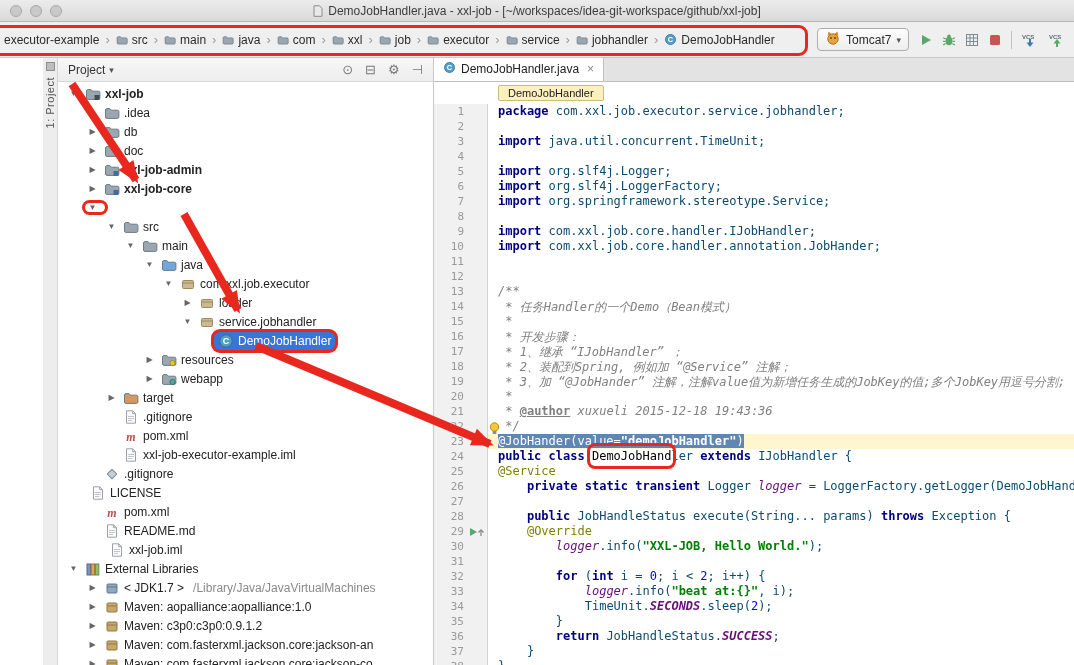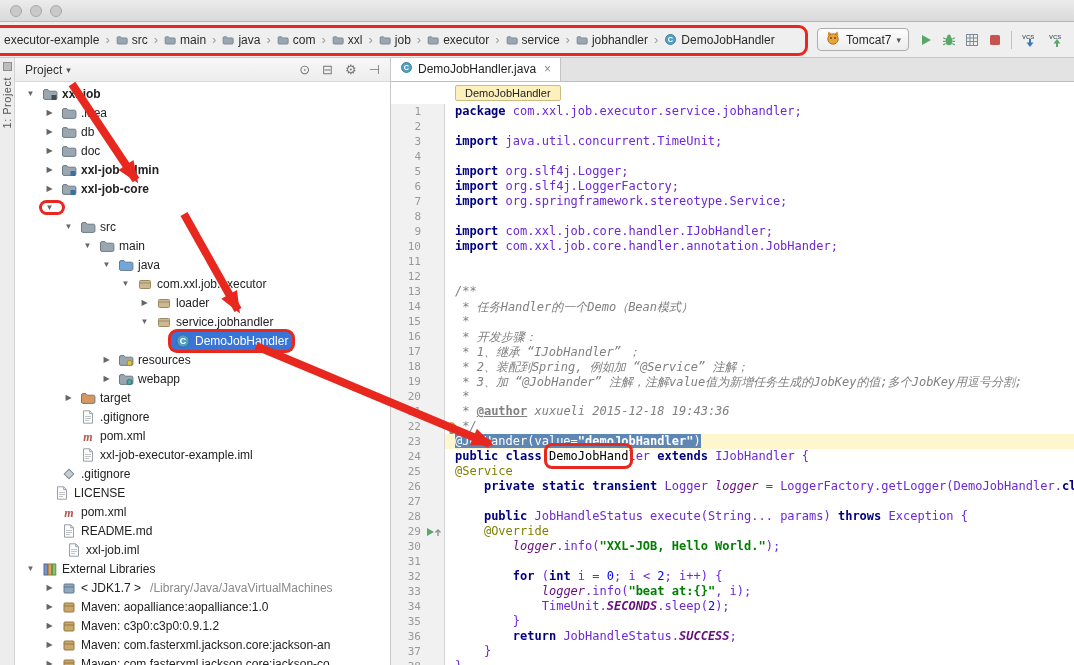--- a/index.html
+++ b/index.html
@@ -25,21 +25,21 @@
   .ci svg { display:block; }
   .rightbar { margin-left:auto; display:flex; align-items:center; gap:10px; padding-right:8px; flex:none; }
   .combo { display:flex; align-items:center; gap:5px; border:1px solid #adadad; border-radius:4px;
            background:linear-gradient(#fdfdfd,#ededed); height:23px; padding:0 7px; font-size:12px; color:#2b2b2b; }
   .combo .caret { font-size:9px; color:#555; }
   .actions { display:flex; align-items:center; gap:9px; }
   .act { display:flex; align-items:center; }
   .adiv { width:1px; height:18px; background:#c2c2c2; }
 
   
-  .main { display:flex; height:607px; }
+  .main { display:flex; height:607px;margin-left:43px; }
   .strip { width:15px; background:#ededed; border-right:1px solid #d4d4d4; display:flex; flex-direction:column;
            align-items:center; padding-top:4px; gap:6px; flex:none; }
   .stripicon { width:9px; height:9px; background:#bdbdbd; border:1px solid #8f8f8f; }
   .vtext { writing-mode:vertical-rl; transform:rotate(180deg); font-size:11px; color:#555; letter-spacing:.5px; }
 
   .project { width:376px; background:#fff; border-right:1px solid #c9c9c9; flex:none; display:flex; flex-direction:column; }
   .phead { height:24px; background:linear-gradient(#f7f7f7,#ededed); border-bottom:1px solid #d9d9d9;
            display:flex; align-items:center; padding:0 6px 0 10px; font-size:12px; color:#333; gap:4px; flex:none; }
   .pcaret { font-size:9px; color:#555; }
   .spacer { flex:1; }
@@ -68,21 +68,21 @@
   .codewrap { flex:1; display:flex; overflow:hidden; }
   .gutter { width:54px; flex:none; background:#f1f1f1; border-right:1px solid #d4d4d4; }
   .gl { height:15px; display:flex; align-items:center; }
   .gn { flex:1; text-align:right; padding-right:5px; color:#999; font:11px "DejaVu Sans Mono", monospace; }
   .gm { width:18px; height:12px; display:flex; align-items:center; }
   .code { flex:1; position:relative; overflow:hidden; }
   .cl { height:15px; line-height:15px; white-space:pre; font:12px "DejaVu Sans Mono", monospace; color:#000;
         padding-left:10px; position:relative; }
   .cl.caret { background:#fdf6ce; }
   .tk-k { color:#000080; font-weight:bold; }
-  .tk-p { color:#6d28d9; }
+  .tk-p { color:#0c4a6e; }
   .tk-s { color:#008000; font-weight:bold; }
   .tk-c { color:#808080; font-style:italic; }
   .tk-g { color:#808080; font-weight:bold; text-decoration:underline; }
   .tk-a { color:#808000; }
   .tk-f { color:#660e7a; font-style:italic; }
   .tk-F { color:#660e7a; font-style:italic; font-weight:bold; }
   .tk-n { color:#0000ff; }
   .tk-b { color:#000; position:relative; z-index:3; box-shadow:0 0 0 3px #e8281e; border-radius:5px;
           padding:3px 2px; margin:0 -2px; }
   .selbg { background:#5f87b5; }
@@ -97,20 +97,28 @@
 </head>
 <body>
 
 <div class="app">
 
   <div class="titlebar">
     <div class="lights">
       <span class="light"></span>
       <span class="light"></span>
       <span class="light"></span>
+    </div>
+    <div class="title">
+      <span class="titleicon" id="titleicon">
+          <svg width="10" height="12" viewBox="0 0 10 12">
+            <path d="M1 .8h5.5L9 3.3v8H1z" fill="#e9e9e9" stroke="#8a8a8a"></path>
+          </svg>
+        </span>
+      <span>DemoJobHandler.java - xxl-job - [~/workspaces/idea-git-workspace/github/xxl-job]</span>
     </div>
   </div>
 
   <div class="navbar">
     <div class="crumbs" id="crumbs">
         <span class="crumb">
           <span>executor-example</span>
         </span>
         <span class="chev">›</span>
         <span class="crumb">
@@ -521,21 +529,21 @@
             <span class="lead"></span>
             <span class="grp">
               <span class="ti">
                 <svg width="16" height="16" viewBox="0 0 16 16">
                   <rect x="4.6" y="4.6" width="6.8" height="6.8" transform="rotate(45 8 8)" fill="#c6cdd3" stroke="#7f8b94"></rect>
                 </svg>
               </span>
               <span class="tl">.gitignore</span>
             </span>
           </div>
-          <div class="trow" style="padding-left: 20px;">
+          <div class="trow" style="padding-left: 13px;">
             <span class="lead"></span>
             <span class="grp">
               <span class="ti">
                 <svg width="16" height="16" viewBox="0 0 16 16">
                   <path d="M3.5 1.8h6.2l2.8 2.9v9.5H3.5z" fill="#fcfcfc" stroke="#9aa0a6"></path>
                   <path d="M9.7 1.8v2.9h2.8" fill="none" stroke="#9aa0a6"></path>
                   <line x1="5" y1="7.5" x2="11" y2="7.5" stroke="#c0c4c8"></line>
                   <line x1="5" y1="9.5" x2="11" y2="9.5" stroke="#c0c4c8"></line>
                   <line x1="5" y1="11.5" x2="9" y2="11.5" stroke="#c0c4c8"></line>
                 </svg>

